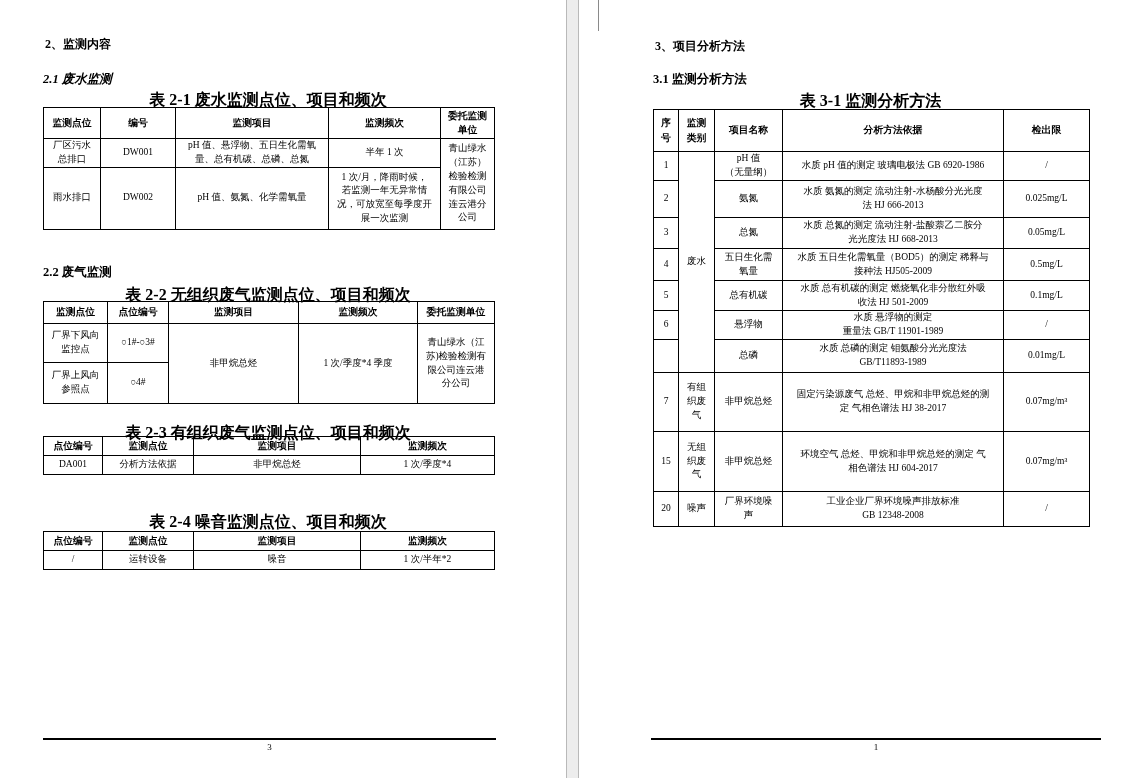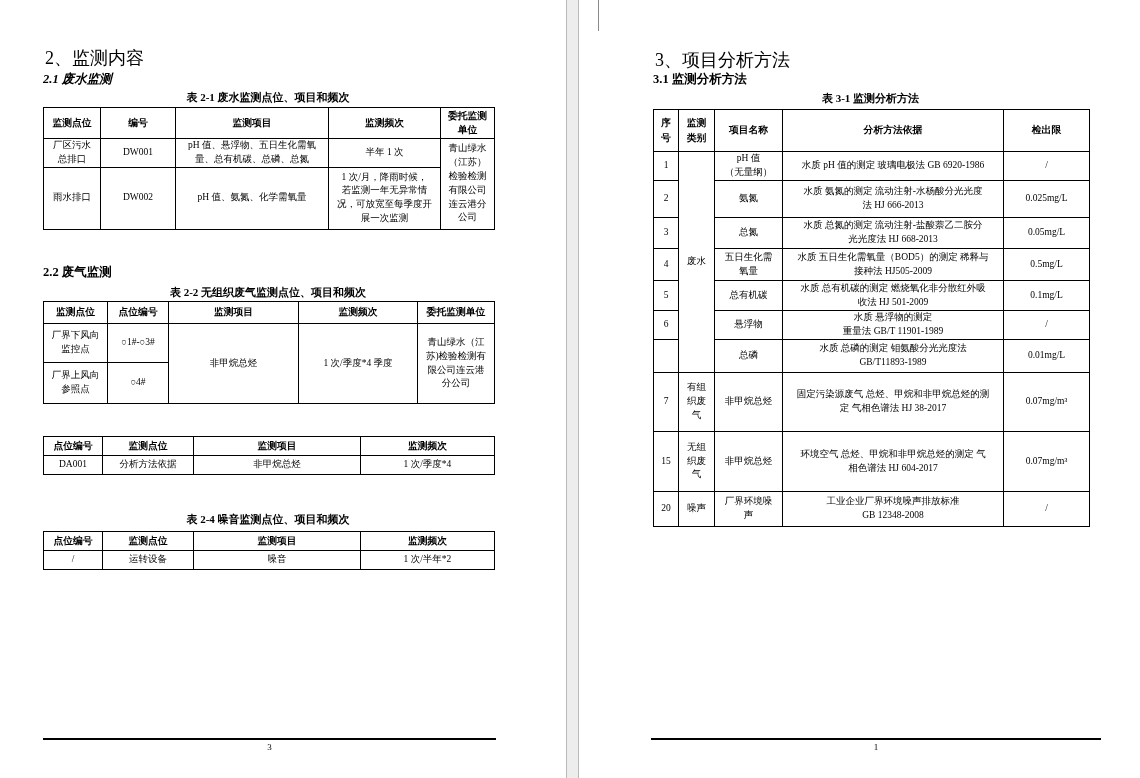--- a/index.html
+++ b/index.html
@@ -5,23 +5,23 @@
   html,body{margin:0;padding:0;}
   body{background:#fff;}
   .canvas{position:relative;width:1140px;height:778px;background:#ffffff;overflow:hidden;
           font-family:"Liberation Serif","DejaVu Serif",serif;color:#000;}
   .page{position:absolute;top:0;height:778px;background:#fff;}
   .page-left{left:0;width:566px;}
   .page-right{left:579px;width:561px;}
   .divider{position:absolute;left:566px;top:0;width:13px;height:778px;background:#ededed;
            border-left:1px solid #b9b9b9;border-right:1px solid #b9b9b9;box-sizing:border-box;}
   .artifact{position:absolute;left:19px;top:0;width:1px;height:31px;background:#8a8a8a;}
-  .h1{position:absolute;font-size:18px;font-weight:normal;white-space:nowrap;margin-top:10px;}
+  .h1{position:absolute;font-size:12px;font-weight:bold;white-space:nowrap;}
   .h2{position:absolute;font-size:12.5px;font-weight:bold;white-space:nowrap;}
-  .tbl-title{position:absolute;font-size:11px;font-weight:bold;text-align:center;}
+  .tbl-title{position:absolute;font-size:16px;font-weight:bold;text-align:center;}
   table{border-collapse:collapse;table-layout:fixed;position:absolute;font-size:9.5px;line-height:1.45;}
   td,th{border:1px solid #000;text-align:center;vertical-align:middle;padding:0 2px;
         white-space:pre-line;overflow:hidden;font-family:inherit;}
   th{font-weight:bold;font-size:9.8px;}
   .footer-line{position:absolute;height:2px;background:#000;}
   .page-num{position:absolute;font-size:9px;text-align:center;}
 </style>
 </head>
 <body>
 
@@ -105,20 +105,21 @@
 分公司</td>
       </tr>
       <tr style="height:41px;">
         <td>厂界上风向
 参照点</td>
         <td>○4#</td>
       </tr>
     </tbody>
       </table>
 
+    <div class="tbl-title" style="left:43px;top:423px;width:450px;">表 2-3 有组织废气监测点位、项目和频次</div>
     <table style="left:43px;top:436px;width:451px;">
       <colgroup>
           <col style="width:59px">
           <col style="width:91px">
           <col style="width:167px">
           <col style="width:134px">
         </colgroup>
       <tbody>
           <tr style="height:19px;">
         <th>点位编号</th>

